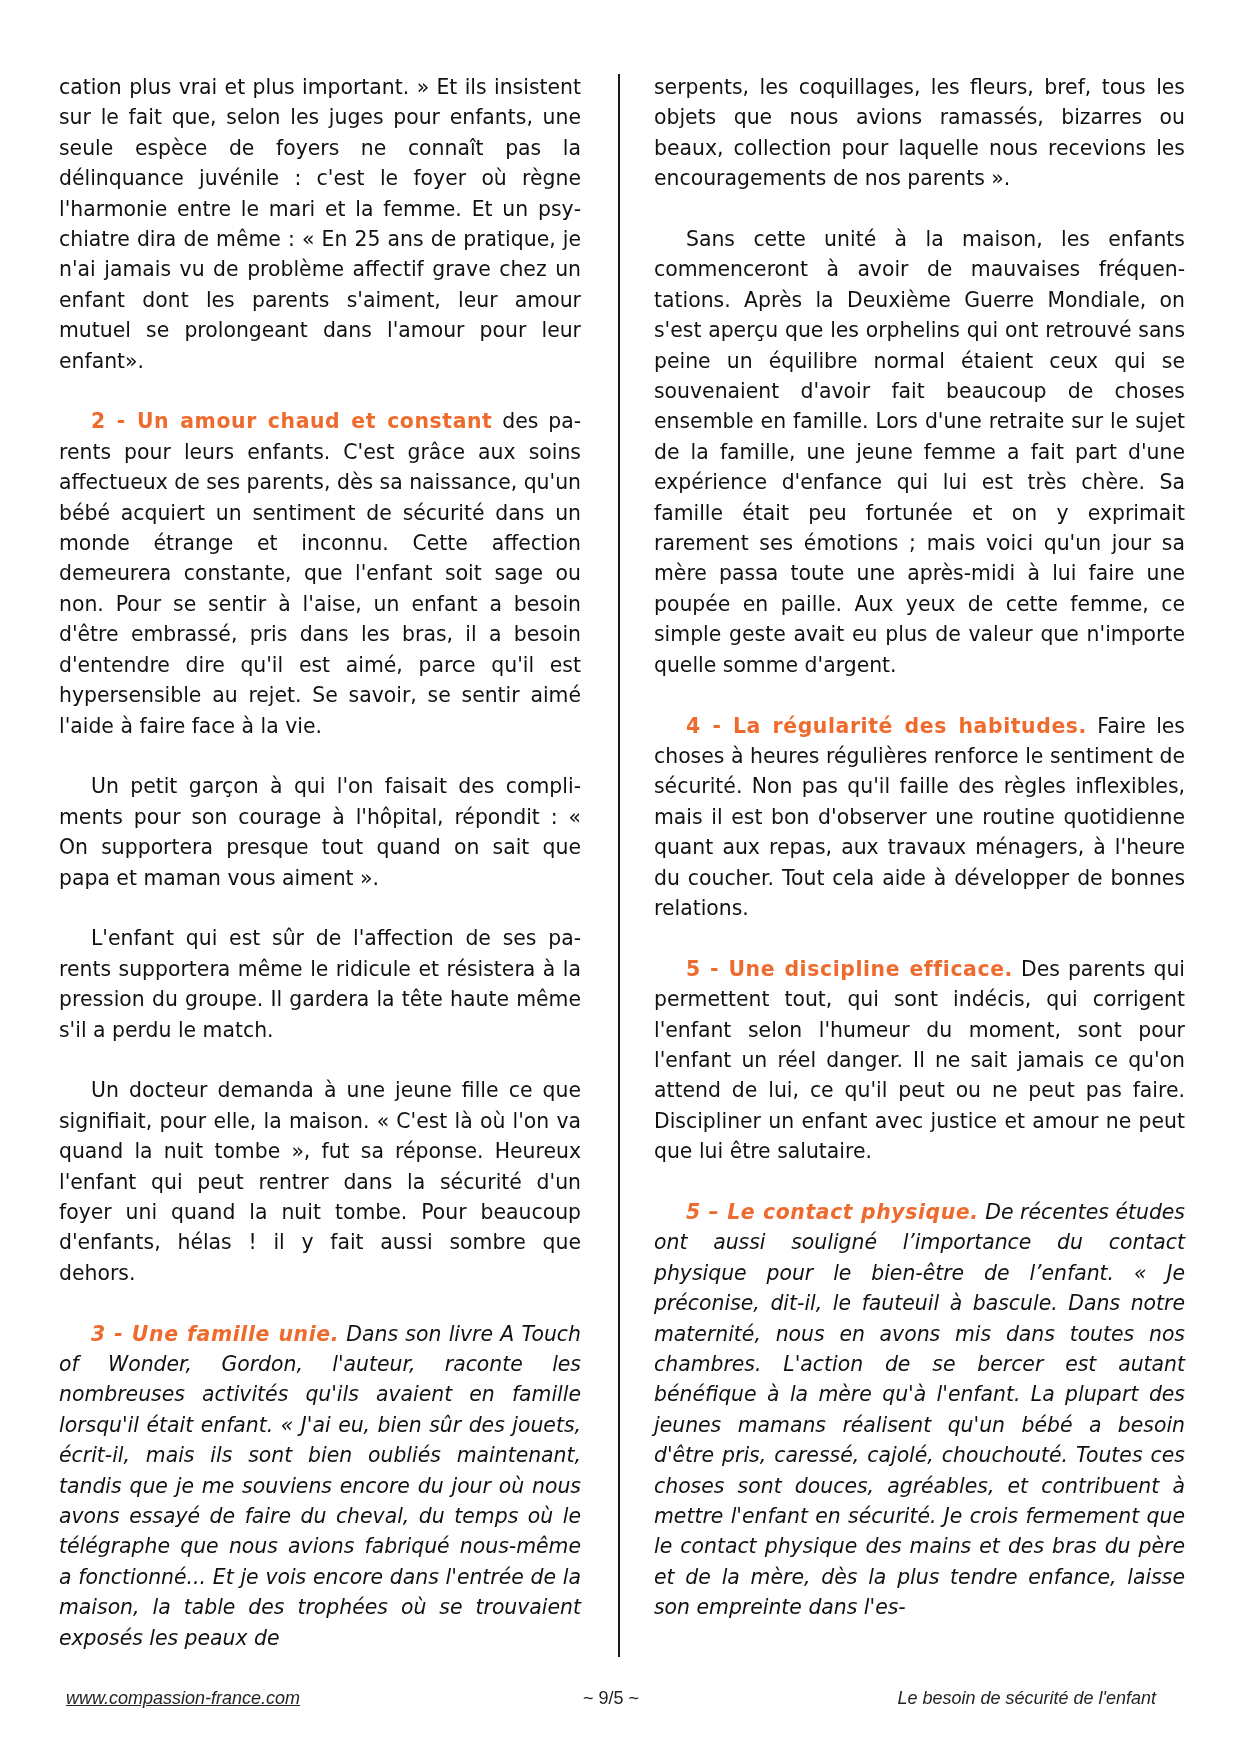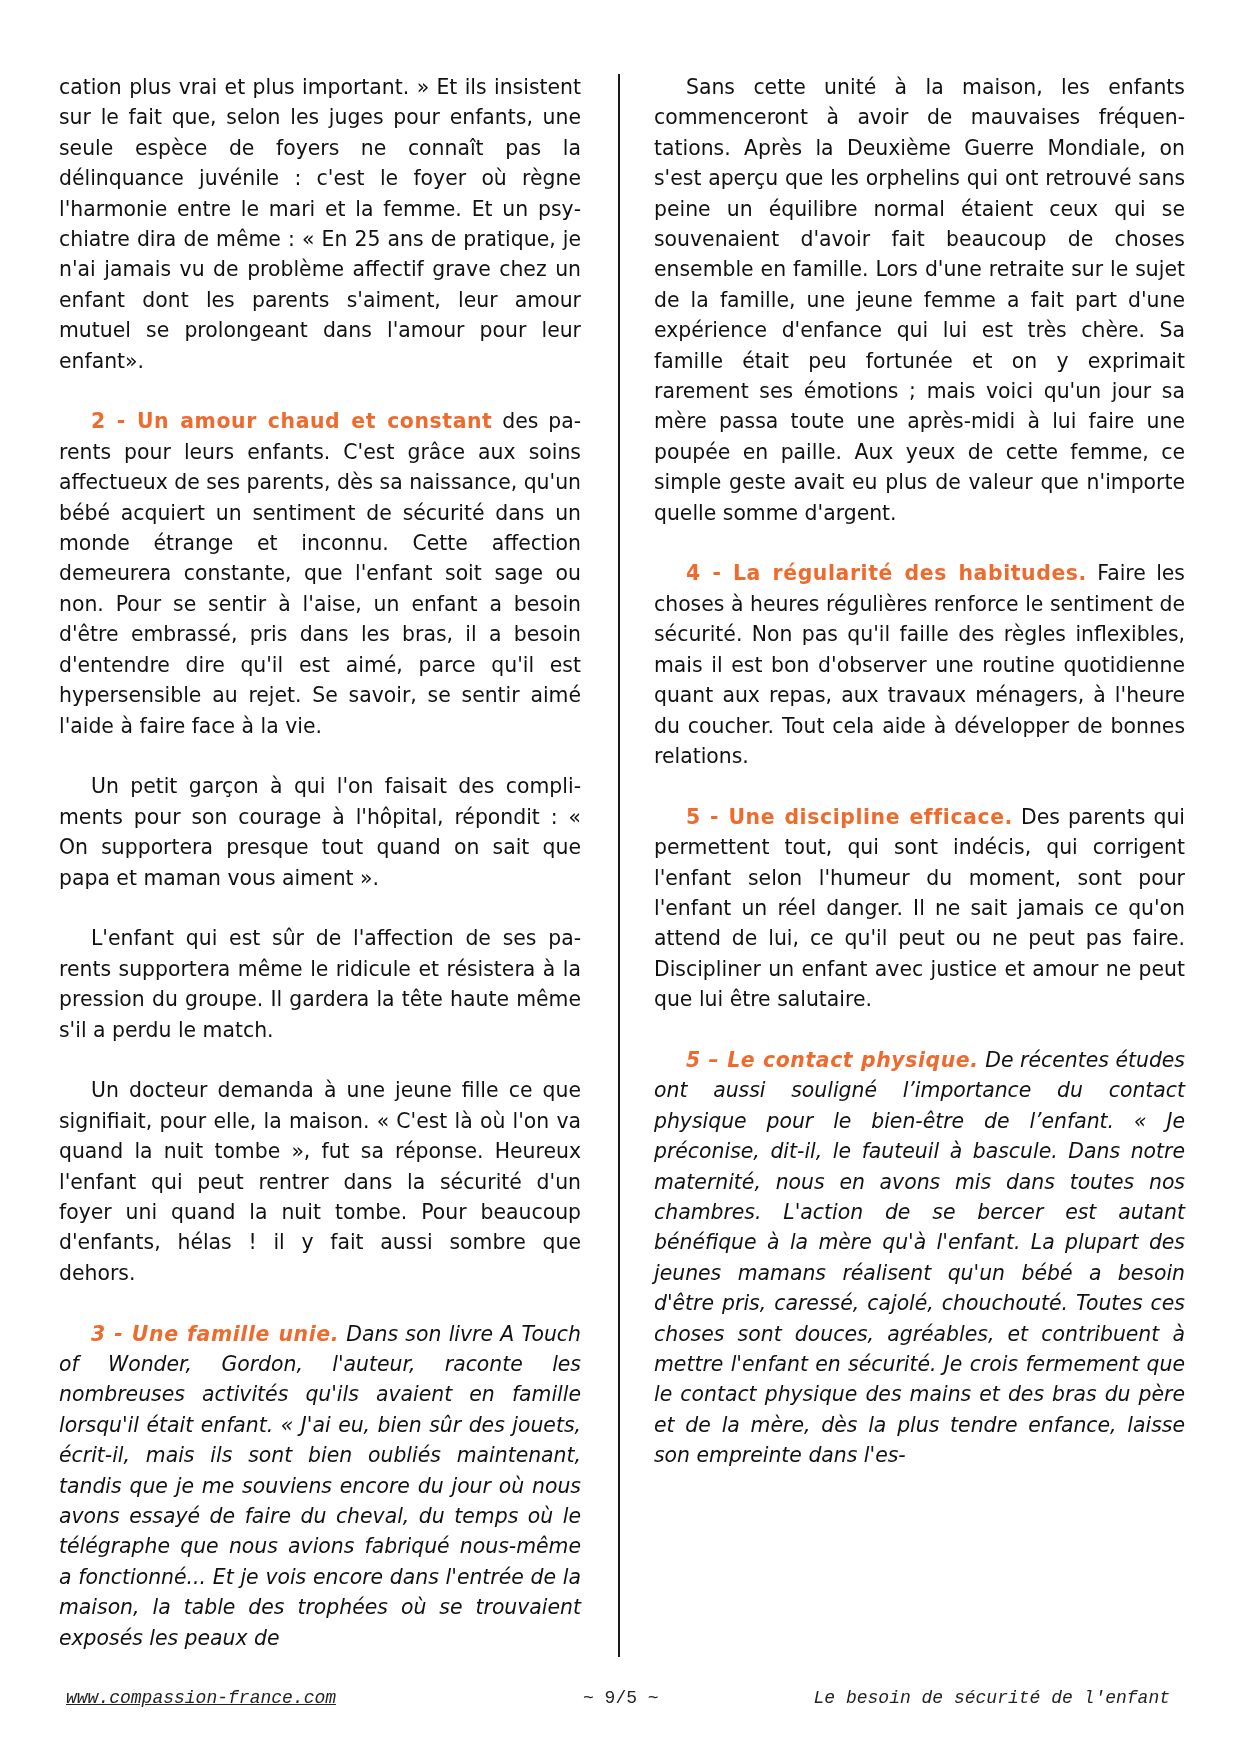--- a/index.html
+++ b/index.html
@@ -13,41 +13,42 @@
   }
   .col-left { left: 59px; width: 522px; }
   .col-right { left: 654px; width: 531px; }
   .col p { margin: 0 0 30.4px 0; text-indent: 0; }
   .col p.indent { text-indent: 32px; }
   .col p.cont { text-indent: 0; }
   .col p.last { margin-bottom: 0; font-style: italic; }
   .hl { color: #ee6b2d; font-weight: bold; letter-spacing: 0.6px; }
   .divider { position: absolute; left: 618px; top: 74px; width: 2px; height: 1583px; background: #1a1a1a; }
   .footer { position: absolute; top: 1688px; left: 0; width: 1240px; height: 30px;
-    font-family: Liberation Mono, monospace; font-style: italic; font-size: 18px; color: #222; }
+    font-family: Liberation Sans, sans-serif; font-style: italic; font-size: 18px; color: #222; }
   .footer .site { position: absolute; left: 66px; text-decoration: underline; color: #222; }
   .footer .pagenum { position: absolute; left: 583px; font-style: normal; }
-  .footer .doctitle { position: absolute; right: 70px; }
+  .footer .doctitle { position: absolute; right: 84px; }
 </style>
 </head>
 <body>
 
 <div class="page">
   <div class="col col-left">
     <p class="cont"><span>cation plus vrai et plus important. » Et ils insis­tent sur le fait que, selon les juges pour enfants, une seule espèce de foyers ne connaît pas la délinquance juvénile : c'est le foyer où règne l'harmonie entre le mari et la femme. Et un psy­chiatre dira de même : « En 25 ans de pratique, je n'ai jamais vu de problème affectif grave chez un enfant dont les parents s'aiment, leur amour mutuel se prolongeant dans l'amour pour leur enfant».</span></p>
     <p class="indent"><span class="hl" style="color: rgb(238, 107, 45);">2 - Un amour chaud et constant</span><span> des pa­rents pour leurs enfants. C'est grâce aux soins affectueux de ses parents, dès sa naissance, qu'un bébé acquiert un sentiment de sécurité dans un monde étrange et inconnu. Cette affec­tion demeurera constante, que l'enfant soit sage ou non. Pour se sentir à l'aise, un enfant a be­soin d'être embrassé, pris dans les bras, il a besoin d'entendre dire qu'il est aimé, parce qu'il est hypersensible au rejet. Se savoir, se sentir aimé l'aide à faire face à la vie.</span></p>
     <p class="indent"><span>Un petit garçon à qui l'on faisait des compli­ments pour son courage à l'hôpital, répondit : « On supportera presque tout quand on sait que papa et maman vous aiment ».</span></p>
     <p class="indent"><span>L'enfant qui est sûr de l'affection de ses pa­rents supportera même le ridicule et résistera à la pression du groupe. Il gardera la tête haute même s'il a perdu le match.</span></p>
     <p class="indent"><span>Un docteur demanda à une jeune fille ce que signifiait, pour elle, la maison. « C'est là où l'on va quand la nuit tombe », fut sa réponse. Heu­reux l'enfant qui peut rentrer dans la sécurité d'un foyer uni quand la nuit tombe. Pour beau­coup d'enfants, hélas ! il y fait aussi sombre que dehors.</span></p>
     <p class="indent last"><span class="hl" style="color: rgb(238, 107, 45);">3 - Une famille unie.</span><span> Dans son livre A Touch of Wonder, Gordon, l'auteur, raconte les nombreuses activités qu'ils avaient en famille lorsqu'il était enfant. « J'ai eu, bien sûr des jouets, écrit-il, mais ils sont bien oubliés main­tenant, tandis que je me souviens encore du jour où nous avons essayé de faire du cheval, du temps où le télégraphe que nous avions fa­briqué nous-même a fonctionné... Et je vois en­core dans l'entrée de la maison, la table des trophées où se trouvaient exposés les peaux de</span></p>
   </div>
 
   <div class="divider"></div>
 
   <div class="col col-right">
+    <p class="cont"><span>serpents, les coquillages, les fleurs, bref, tous les objets que nous avions ramassés, bizarres ou beaux, collection pour laquelle nous rece­vions les encouragements de nos parents ».</span></p>
     <p class="indent"><span>Sans cette unité à la maison, les enfants commenceront à avoir de mauvaises fréquen­tations. Après la Deuxième Guerre Mondiale, on s'est aperçu que les orphelins qui ont retrouvé sans peine un équilibre normal étaient ceux qui se souvenaient d'avoir fait beaucoup de choses ensemble en famille. Lors d'une retraite sur le sujet de la famille, une jeune femme a fait part d'une expérience d'enfance qui lui est très chère. Sa famille était peu fortunée et on y ex­primait rarement ses émotions ; mais voici qu'un jour sa mère passa toute une après-midi à lui faire une poupée en paille. Aux yeux de cette femme, ce simple geste avait eu plus de valeur que n'importe quelle somme d'argent.</span></p>
     <p class="indent"><span class="hl" style="color: rgb(238, 107, 45);">4 - La régularité des habitudes.</span><span> Faire les choses à heures régulières renforce le sentiment de sécurité. Non pas qu'il faille des règles in­flexibles, mais il est bon d'observer une routine quotidienne quant aux repas, aux travaux mé­nagers, à l'heure du coucher. Tout cela aide à développer de bonnes relations.</span></p>
     <p class="indent"><span class="hl" style="color: rgb(238, 107, 45);">5 - Une discipline efficace.</span><span> Des parents qui permettent tout, qui sont indécis, qui corri­gent l'enfant selon l'humeur du moment, sont pour l'enfant un réel danger. Il ne sait jamais ce qu'on attend de lui, ce qu'il peut ou ne peut pas faire. Discipliner un enfant avec justice et amour ne peut que lui être salutaire.</span></p>
     <p class="indent last"><span class="hl" style="color: rgb(238, 107, 45);">5 – Le contact physique.</span><span> De récentes études ont aussi souligné l’importance du con­tact physique pour le bien-être de l’enfant. « Je préconise, dit-il, le fauteuil à bascule. Dans notre maternité, nous en avons mis dans toutes nos chambres. L'action de se bercer est autant bénéfique à la mère qu'à l'enfant. La plu­part des jeunes mamans réalisent qu'un bébé a besoin d'être pris, caressé, cajolé, chouchouté. Toutes ces choses sont douces, agréables, et contribuent à mettre l'enfant en sécurité. Je crois fermement que le contact physique des mains et des bras du père et de la mère, dès la plus tendre enfance, laisse son empreinte dans l'es-</span></p>
   </div>
 
   <div class="footer">
     <span class="site">www.compassion-france.com</span>
     <span class="pagenum">~ 9/5 ~</span>
     <span class="doctitle">Le besoin de sécurité de l'enfant</span>

